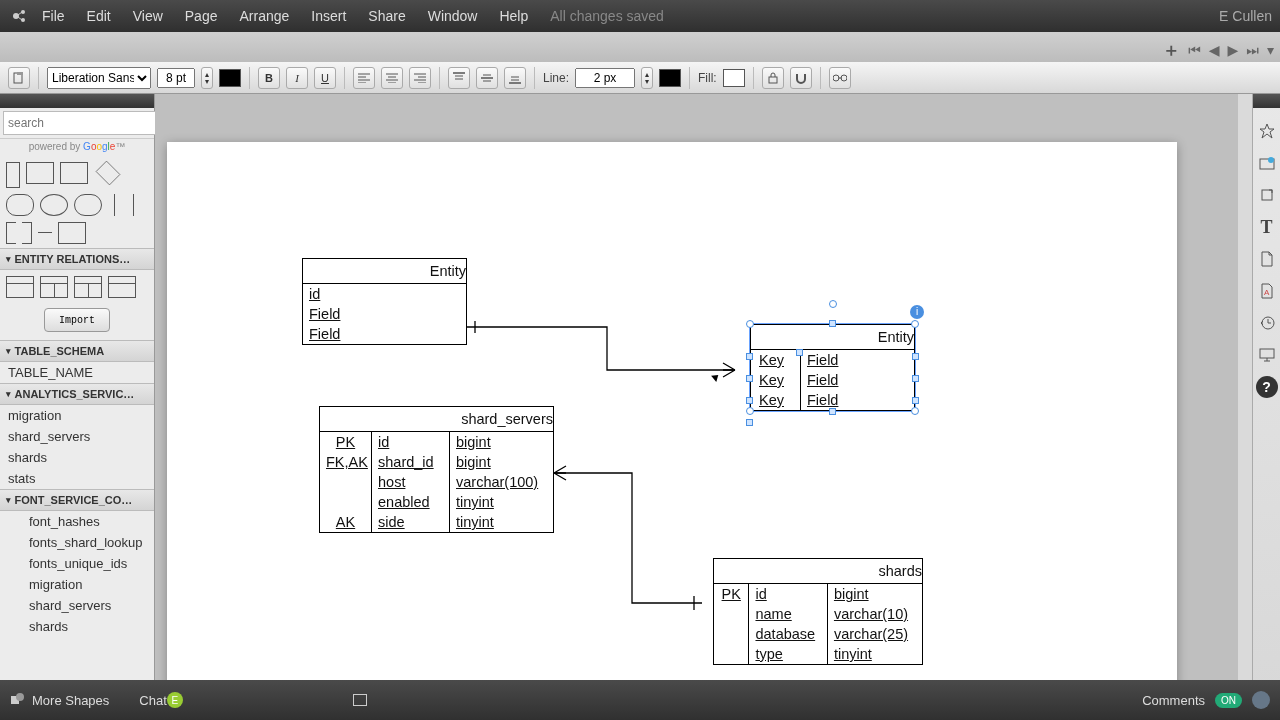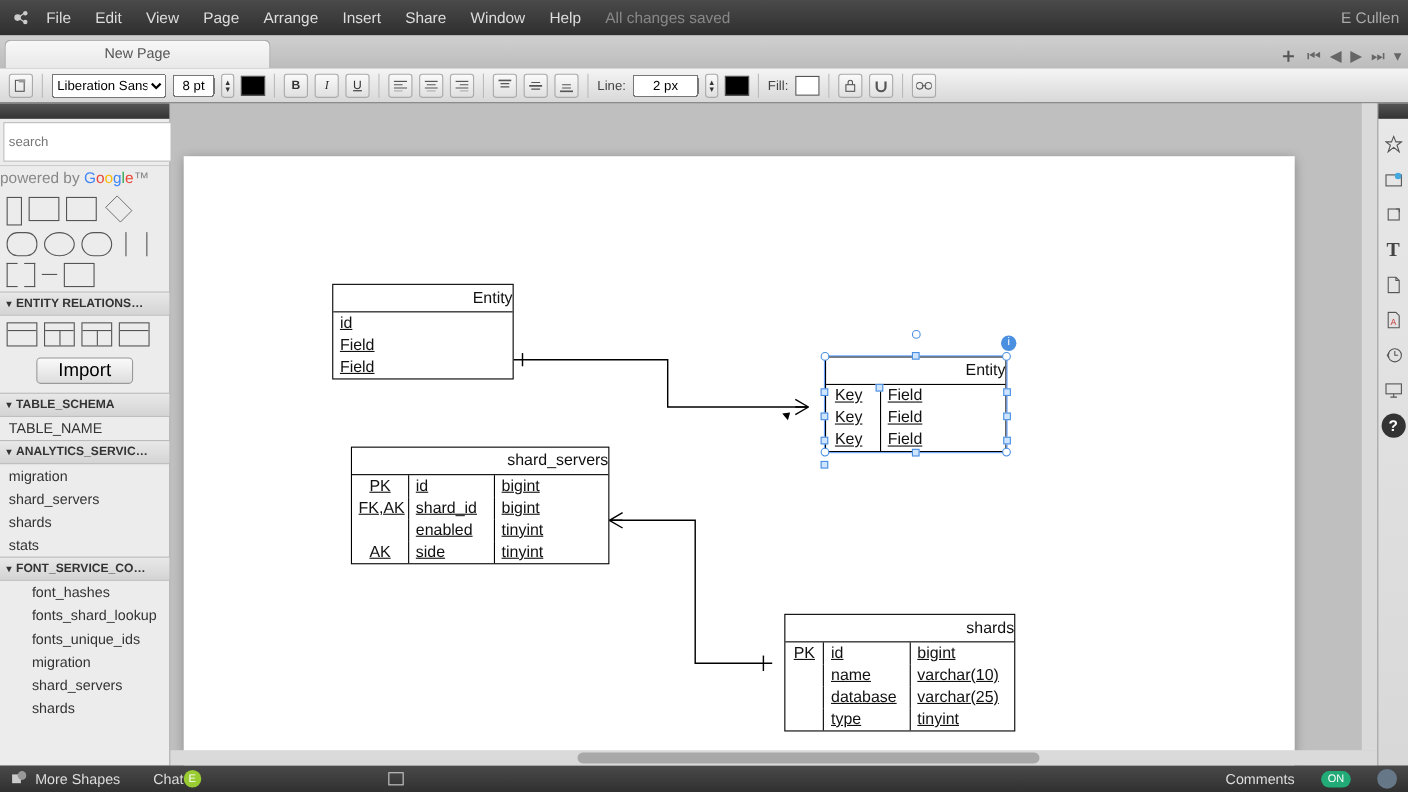--- a/index.html
+++ b/index.html
@@ -28,61 +28,61 @@
 #toolbar .sep{ width:1px; height:22px; background:#bbb; margin:0 2px;}
 #toolbar .lbl{ font-size:12px; color:#444;}
 
 
 #content { position:absolute; top:94px; bottom:24px; left:0; right:0; background:linear-gradient(#bfbfbf,#bfbfbf); }
 
 
 #leftpanel { position:absolute; left:0; top:0; bottom:0; width:155px; background:#ececec; border-right:1px solid #999; font-size:12px; display:flex; flex-direction:column;}
 #leftpanel .darkstrip{ height:14px; background:linear-gradient(#555,#333);}
 #leftpanel .searchrow{ display:flex; align-items:center; padding:3px; gap:2px; border-bottom:1px solid #ccc;}
-#leftpanel .searchrow input{ flex:1; height:36px; font-size:12px; padding:0 4px; border:1px solid #bbb; }
+#leftpanel .searchrow input{ flex:1; height:24px; font-size:12px; padding:0 4px; border:1px solid #bbb; }
 #leftpanel .searchrow .clear, #leftpanel .searchrow .drop{ width:16px; text-align:center; color:#666; border:1px solid #bbb; height:20px; line-height:18px; background:#fafafa;}
-#leftpanel .powered{ font-size:14px; color:#888; padding:2px 0 6px 0;}
+#leftpanel .powered{ font-size:10px; color:#888; text-align:center; padding:2px 0 6px 0;}
 #leftpanel .powered b{ color:#4a8; font-weight:normal;}
 #leftpanel .shapegrid { padding:4px 6px; display:flex; flex-wrap:wrap; gap:6px; }
 #leftpanel .shapegrid .sh { width:28px; height:22px; border:1px solid #555; background:#fff0; }
 #leftpanel .shapegrid .sh.rect{ }
 #leftpanel .shapegrid .sh.tall{ width:14px; height:26px;}
 #leftpanel .shapegrid .sh.diamond{ transform:rotate(45deg) scale(.7);}
 #leftpanel .shapegrid .sh.round{ border-radius:10px;}
 #leftpanel .shapegrid .sh.ell{ border-radius:50%;}
 #leftpanel .shapegrid .sh.line{ border:none; border-top:1px solid #555; height:1px; margin-top:10px; width:14px;}
 #leftpanel .section { background:linear-gradient(#e8e8e8,#d4d4d4); border-top:1px solid #bbb; border-bottom:1px solid #bbb; padding:4px 6px; font-size:11px; color:#333; font-weight:bold; display:flex; align-items:center; gap:4px;}
 #leftpanel .section::before{ content:"▾"; font-size:9px;}
 #leftpanel .erdshapes{ padding:6px; display:flex; gap:6px;}
 #leftpanel .erdshapes .t{ width:28px; height:22px; border:1px solid #555; position:relative;}
 #leftpanel .erdshapes .t::before{ content:""; position:absolute; top:6px; left:0; right:0; border-top:1px solid #555;}
 #leftpanel .erdshapes .t.cols::after{ content:""; position:absolute; top:6px; bottom:0; left:50%; border-left:1px solid #555;}
-#leftpanel .importbtn{ margin:4px auto 8px auto; display:block; width:88px; height:24px; border:1px solid #999; border-radius:4px; background:linear-gradient(#fafafa,#ddd); font-size:17px;}
+#leftpanel .importbtn{ margin:4px auto 8px auto; display:block; width:66px; height:24px; border:1px solid #999; border-radius:4px; background:linear-gradient(#fafafa,#ddd); font-size:10px;font-family:Liberation Mono, monospace;}
 #leftpanel .listitem{ padding:3px 8px; font-size:13px; color:#333;}
 #leftpanel .scroll{ overflow:hidden; flex:1;padding-left:21px;}
 
 
 #canvas { position:absolute; left:155px; right:28px; top:0; bottom:0; background:#bfbfbf; }
 #canvas .paper { position:absolute; left:12px; top:48px; width:1010px; height:900px; background:#fff; box-shadow:0 2px 10px rgba(0,0,0,.3);}
 #canvas .hsb { position:absolute; left:0; right:0; bottom:0; height:14px; background:#dadada;}
 #canvas .hsb .thumb{ position:absolute; left:370px; width:420px; top:2px; bottom:2px; background:#a8a8a8; border-radius:6px;}
 #canvas .vsb { position:absolute; right:0; top:0; bottom:14px; width:14px; background:#dadada;}
 
 
 #rightdock { position:absolute; right:0; top:0; bottom:0; width:28px; background:linear-gradient(#e8e8e8,#d8d8d8); border-left:1px solid #aaa; display:flex; flex-direction:column; align-items:center; padding-top:26px; gap:10px;}
 #rightdock .darkstrip{ position:absolute; top:0; left:0; right:0; height:14px; background:linear-gradient(#555,#333);}
 #rightdock .tbtn{ width:22px; height:22px; display:flex; align-items:center; justify-content:center; font-size:14px; color:#444;}
 #rightdock .tbtn.help{ background:#333; color:#fff; border-radius:50%; font-weight:bold;}
 
 
-#statusbar{ position:absolute; bottom:0; left:0; right:0; height:24px; background:linear-gradient(#4a4a4a,#303030); color:#ddd; display:flex; align-items:center; padding:0 10px; font-size:13px;}
+#statusbar{ position:absolute; bottom:0; left:0; right:0; height:40px; background:linear-gradient(#4a4a4a,#303030); color:#ddd; display:flex; align-items:center; padding:0 10px; font-size:13px;}
 #statusbar .left{ display:flex; align-items:center; gap:8px;}
 #statusbar .badge{ background:#9c3; color:#fff; width:16px; height:16px; border-radius:50%; font-size:10px; display:flex; align-items:center; justify-content:center;}
 #statusbar .presenticon{ margin-left:170px; width:14px; height:12px; border:1.5px solid #ccc;}
-#statusbar .right{ margin-left:auto; display:flex; align-items:center; gap:24px;}
+#statusbar .right{ margin-left:auto; display:flex; align-items:center; gap:10px;}
 #statusbar .toggle{ background:#2a7; color:#fff; font-size:10px; padding:2px 6px; border-radius:8px;}
 #statusbar .avatar{ width:18px; height:18px; border-radius:50%; background:#678;}
 
 
 .dtable { position:absolute; background:#fff; border:1.5px solid #000; font-size:14.5px; color:#111;}
 .dtable .dtitle{ text-align:right; padding:4px 0; border-bottom:1.5px solid #000; }
 .dtable .drow{ display:flex; }
 .dtable .dcell{ padding:2px 6px;text-decoration:underline; }
 .dtable.cols3 .dcell:nth-child(1){ width:52px; border-right:1.5px solid #000; text-align:center;}
 .dtable.cols3 .dcell:nth-child(2){ width:78px; border-right:1.5px solid #000;}
@@ -124,21 +124,20 @@
   <span class="menuitem">Insert</span>
   <span class="menuitem">Share</span>
   <span class="menuitem">Window</span>
   <span class="menuitem">Help</span>
   <span class="status">All changes saved</span>
   <span class="spacer"></span>
   <span class="user">E Cullen</span>
 </div>
 
 <div id="tabrow">
-  <div class="tab">New Page</div>
   <div class="righttools">
     <span style="font-size:18px; font-weight:bold; color:#555;">＋</span>
     <span>⏮</span>
     <span>◀</span>
     <span>▶</span>
     <span>⏭</span>
     <span>▾</span>
   </div>
 </div>
 
@@ -354,20 +353,25 @@
             <div class="dcell">id</div>
             <div class="dcell">bigint</div>
           </div>
         <div class="drow">
             <div class="dcell">FK,AK</div>
             <div class="dcell">shard_id</div>
             <div class="dcell">bigint</div>
           </div>
         <div class="drow">
             <div class="dcell"></div>
+            <div class="dcell">host</div>
+            <div class="dcell">varchar(100)</div>
+          </div>
+        <div class="drow">
+            <div class="dcell"></div>
             <div class="dcell">enabled</div>
             <div class="dcell">tinyint</div>
           </div>
         <div class="drow">
             <div class="dcell">AK</div>
             <div class="dcell">side</div>
             <div class="dcell">tinyint</div>
           </div>
       </div>
 

